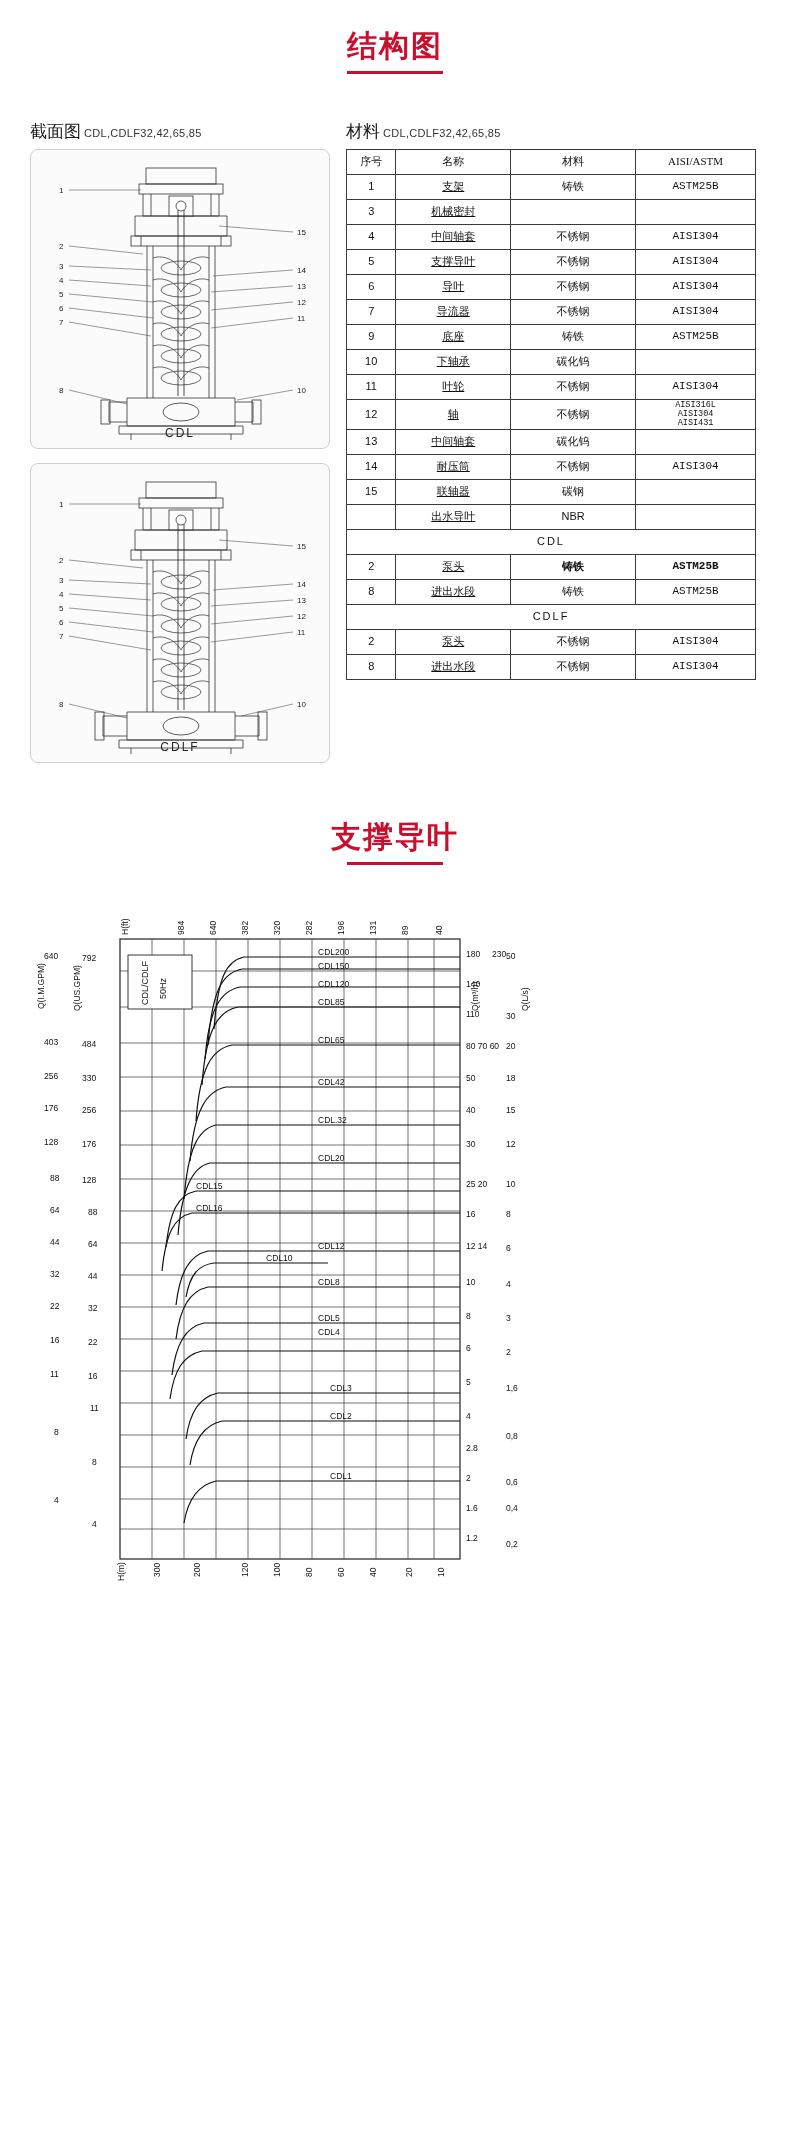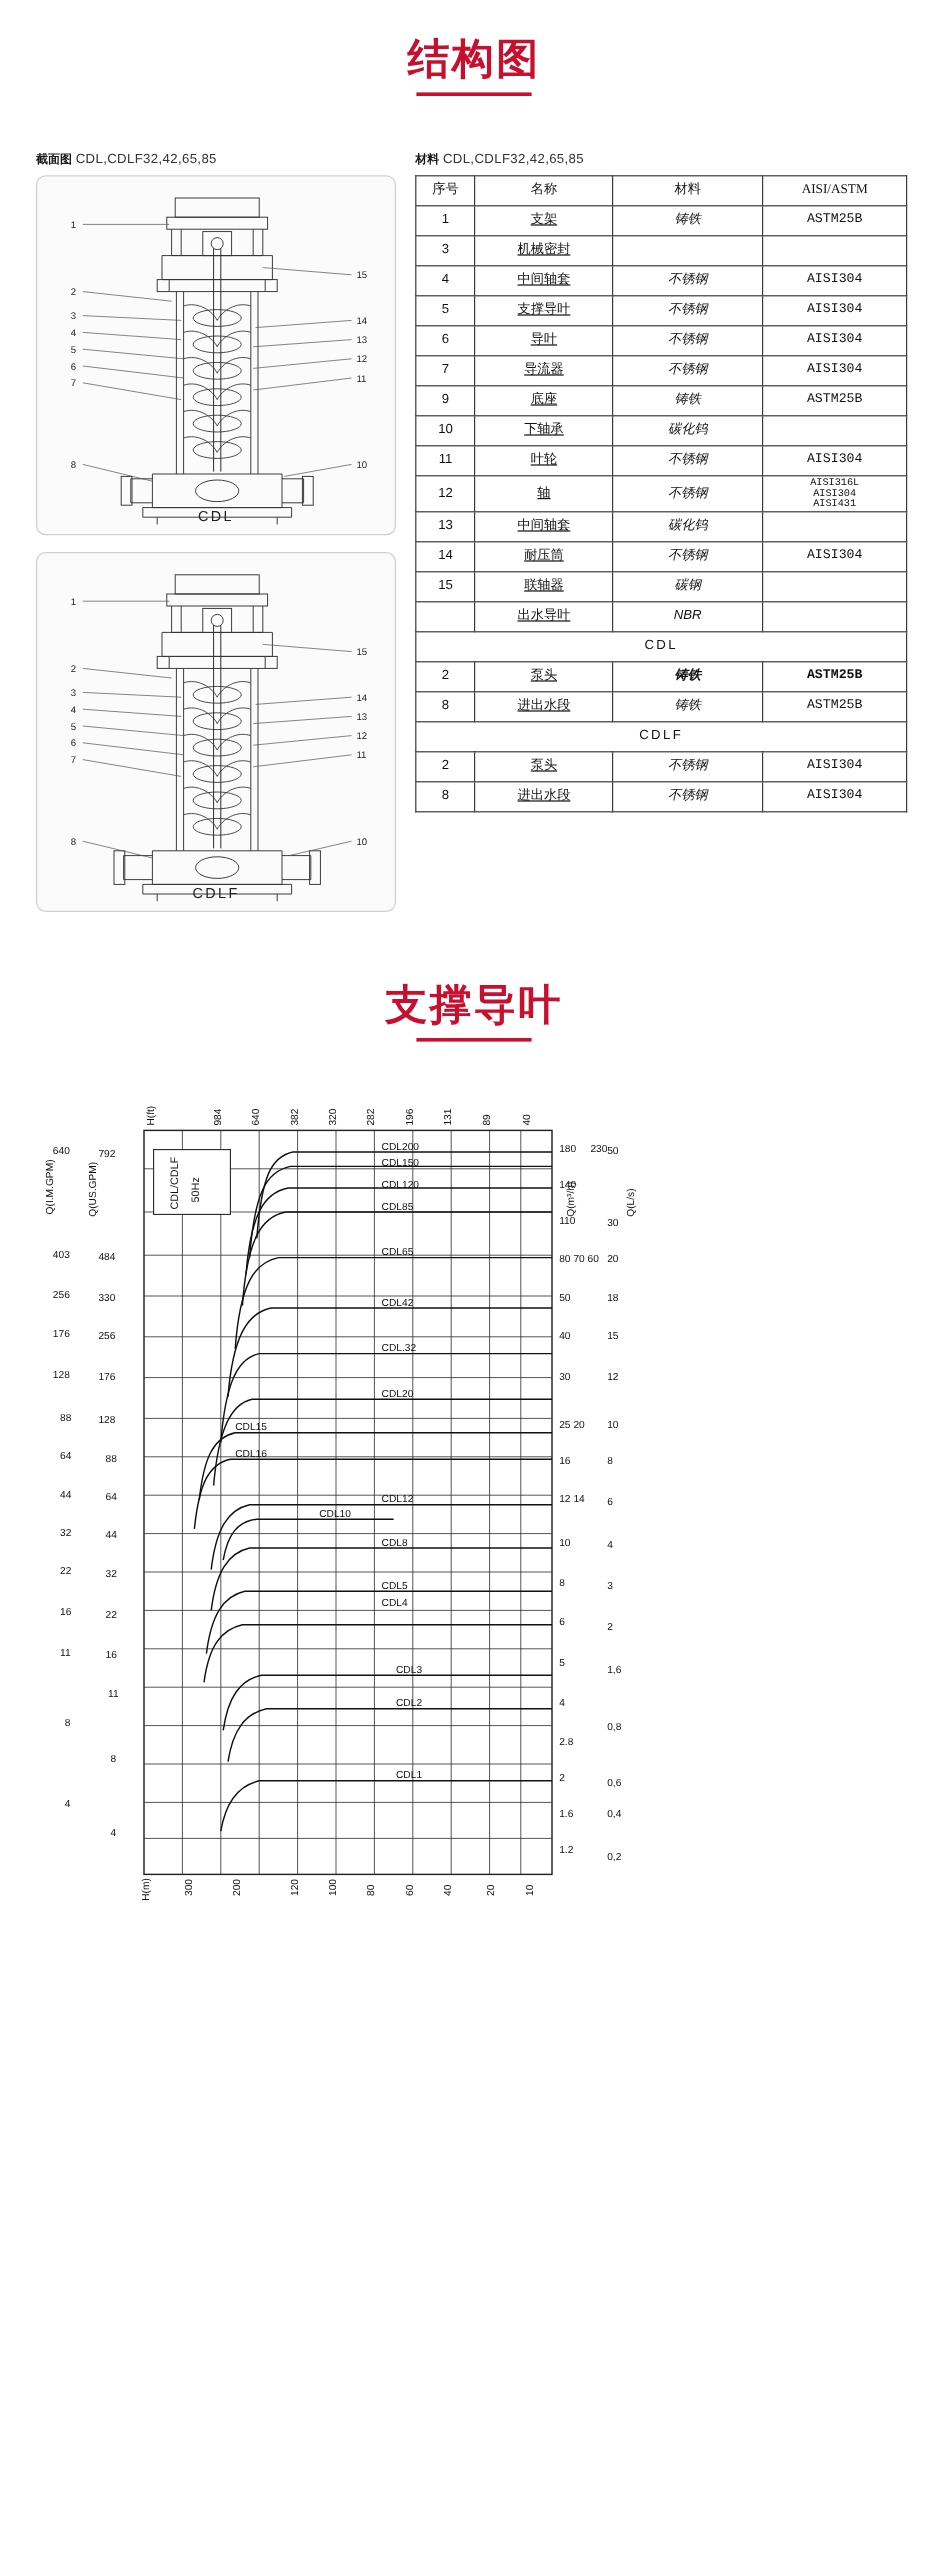--- a/index.html
+++ b/index.html
@@ -8,21 +8,21 @@
     width: 790px;
     background: #ffffff;
     font-family: "Liberation Sans", sans-serif;
     color: #1a1a1a;
   }
   .page { width:790px; position:relative; }
 
   
   .section-title {
     text-align:center;
-    font-size: 35px;
+    font-size: 30px;
     font-weight: bold;
     color:#c8102e;
     letter-spacing:2px;
     padding-top: 26px;
     padding-bottom: 8px;
     font-family: Liberation Serif, serif;
   }
   .title-rule {
     width: 96px; height:3px; background:#c8102e;
     margin: 4px auto 0 auto;
@@ -33,21 +33,21 @@
     width: 730px;
     margin: 38px auto 0 auto;
     display:flex;
     gap: 16px;
     align-items: flex-start;
   }
   .col-left { width: 300px; }
   .col-right { width: 410px; }
 
   .cap-row { font-size: 11px; margin-bottom: 6px; white-space:nowrap; }
-  .cap-strong { font-weight:bold; font-size: 10px; }
+  .cap-strong { font-weight:normal; font-size: 17px; }
   .cap-light { color:#333; letter-spacing:0.3px; }
 
   .draw-box {
     border:1px solid #cfcfcf;
     border-radius: 8px;
     background:#fbfbfb;
     height: 300px;
     position:relative;
     overflow:hidden;
     margin-bottom: 14px;
@@ -73,21 +73,21 @@
     height: 25px;
     text-align:center;
     padding: 1px 2px;
     font-weight: normal;
     color:#111;
     line-height: 1.05;
   }
   table.mat th { font-weight: normal; font-family: Liberation Serif, serif; }
   table.mat td.col-no { width: 38px; }
   table.mat td.col-name { width: 88px; text-decoration: underline; }
-  table.mat td.col-mat { width: 96px; font-style: italic; }
+  table.mat td.col-mat { width: 96px; }
   table.mat td.col-std { width: 92px; font-family: Liberation Mono, monospace; }
   table.mat td.group { font-weight:normal; letter-spacing:2px; }
   table.mat td.bold { font-weight:bold; }
   table.mat td.small { font-size: 8.5px; line-height:1.05; }
 
   
   .chart-wrap {
     width: 790px;
     margin: 26px auto 0 auto;
     position: relative;

